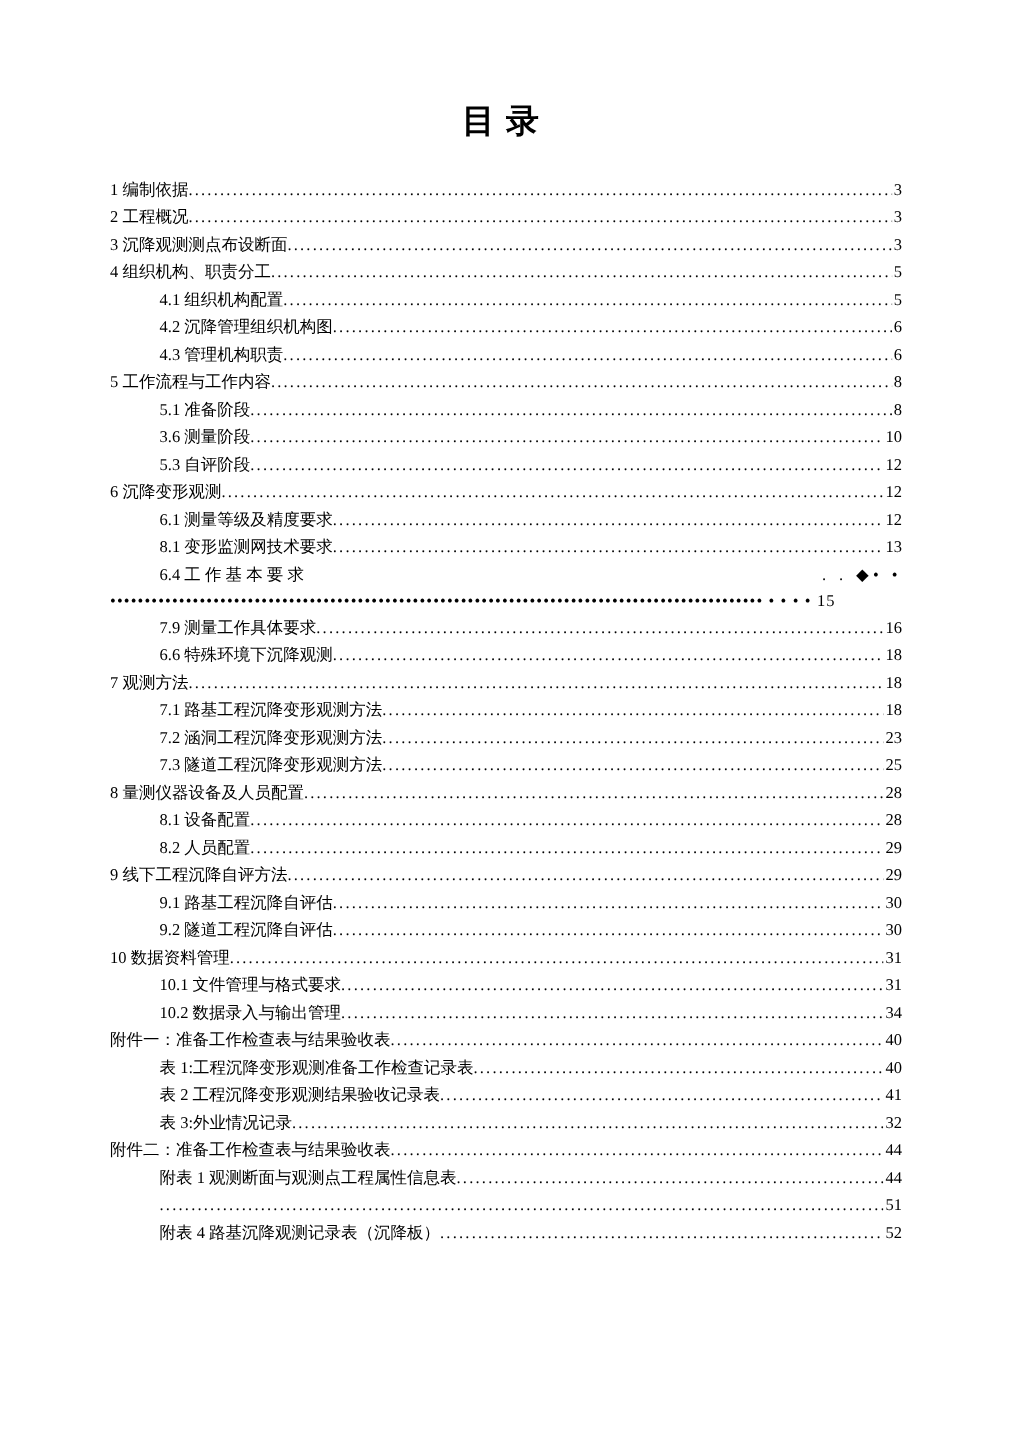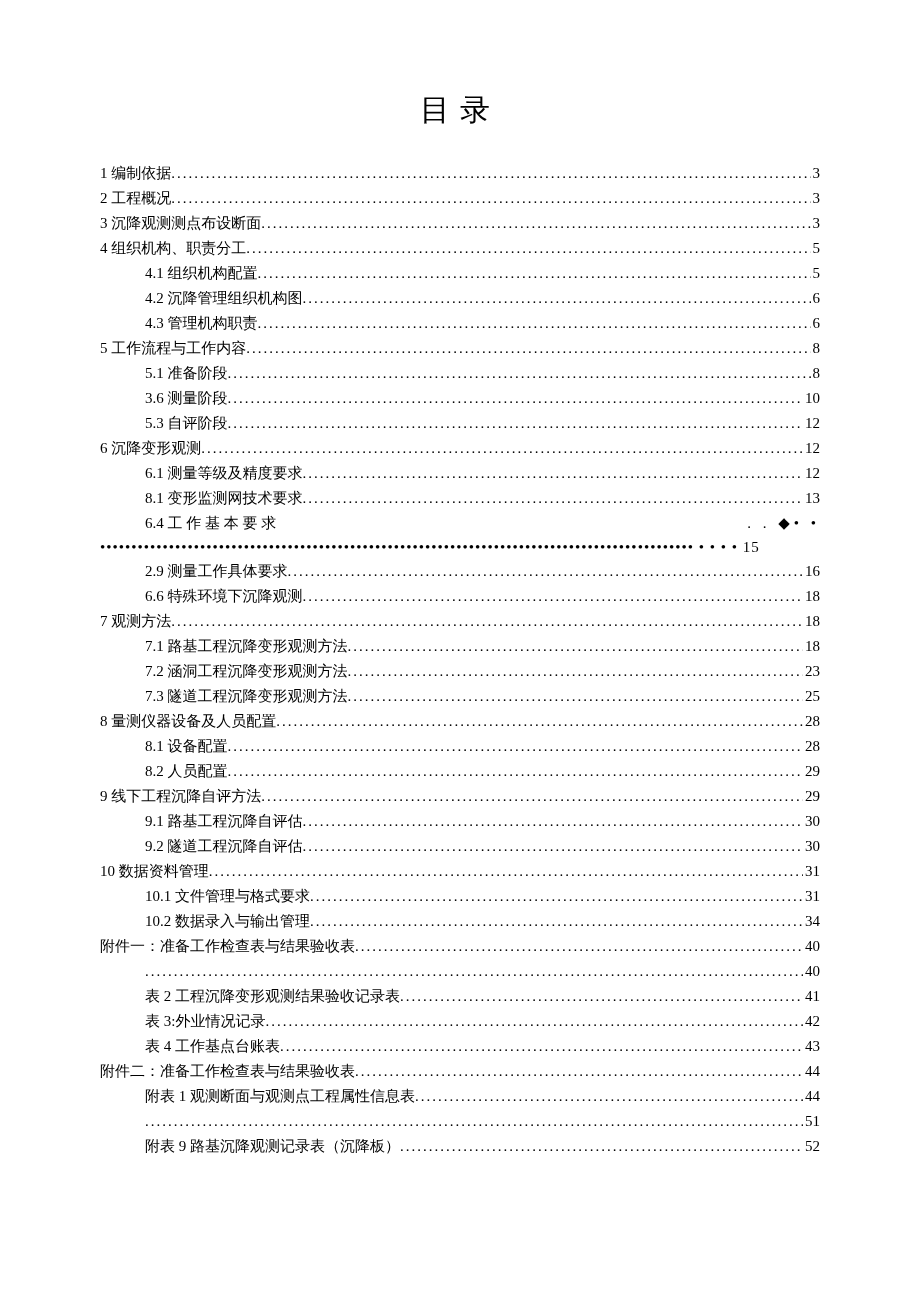--- a/index.html
+++ b/index.html
@@ -9,21 +9,21 @@
       background: #fff;
       font-family: "SimSun", "宋体", serif;
       padding: 90px 100px 60px 100px;
       color: #000;
     }
     .title {
       text-align: center;
       font-size: 30px;
       letter-spacing: 10px;
       margin-bottom: 30px;
-      font-weight: normal;
+      font-weight: bold;
     }
     .toc { font-size: 15px; }
     .toc-line {
       display: flex;
       align-items: baseline;
       white-space: nowrap;
       line-height: 1.6;
       margin-bottom: 1px;
     }
     .toc-line.level-1 { padding-left: 0; }
@@ -137,21 +137,21 @@
       <span class="toc-page">13</span>
     </div>
     <div class="toc-special-64">
       <div class="row1">
         <span class="label">6.4    工    作    基    本    要    求</span>
         <span class="tail">. . ◆•    •</span>
       </div>
       <div class="row2">••••••••••••••••••••••••••••••••••••••••••••••••••••••••••••••••••••••••••••••••••••••••••••••• • • • • 15</div>
     </div>
     <div class="toc-line level-2">
-      <span class="toc-text">2.9  测量工作具体要求</span>
+      <span class="toc-text">7.9  测量工作具体要求</span>
       <span class="toc-dots"></span>
       <span class="toc-page">16</span>
     </div>
     <div class="toc-line level-2">
       <span class="toc-text">6.6  特殊环境下沉降观测</span>
       <span class="toc-dots"></span>
       <span class="toc-page">18</span>
     </div>
     <div class="toc-line level-1">
       <span class="toc-text">7 观测方法</span>
@@ -217,50 +217,46 @@
       <span class="toc-text">10.2 数据录入与输出管理</span>
       <span class="toc-dots"></span>
       <span class="toc-page">34</span>
     </div>
     <div class="toc-line level-1">
       <span class="toc-text">附件一：准备工作检查表与结果验收表</span>
       <span class="toc-dots"></span>
       <span class="toc-page">40</span>
     </div>
     <div class="toc-line level-2">
+      <span class="toc-text">表 1:工程沉降变形观测准备工作检查记录表</span>
       <span class="toc-dots"></span>
       <span class="toc-page">40</span>
     </div>
     <div class="toc-line level-2">
       <span class="toc-text">表 2 工程沉降变形观测结果验收记录表</span>
       <span class="toc-dots"></span>
       <span class="toc-page">41</span>
     </div>
     <div class="toc-line level-2">
       <span class="toc-text">表 3:外业情况记录</span>
       <span class="toc-dots"></span>
-      <span class="toc-page">42</span>
-    </div>
-    <div class="toc-line level-2">
-      <span class="toc-text">表 4 工作基点台账表</span>
-      <span class="toc-dots"></span>
-      <span class="toc-page">43</span>
+      <span class="toc-page">32</span>
     </div>
     <div class="toc-line level-1">
       <span class="toc-text">附件二：准备工作检查表与结果验收表</span>
       <span class="toc-dots"></span>
       <span class="toc-page">44</span>
     </div>
     <div class="toc-line level-2">
       <span class="toc-text">附表 1 观测断面与观测点工程属性信息表</span>
       <span class="toc-dots"></span>
       <span class="toc-page">44</span>
     </div>
     <div class="toc-line level-2">
       <span class="toc-dots"></span>
       <span class="toc-page">51</span>
     </div>
     <div class="toc-line level-2">
-      <span class="toc-text">附表 9 路基沉降观测记录表（沉降板）</span>
+      <span class="toc-text">附表 4 路基沉降观测记录表（沉降板）</span>
       <span class="toc-dots"></span>
       <span class="toc-page">52</span>
     </div>
   </div>
 
 </body></html>

